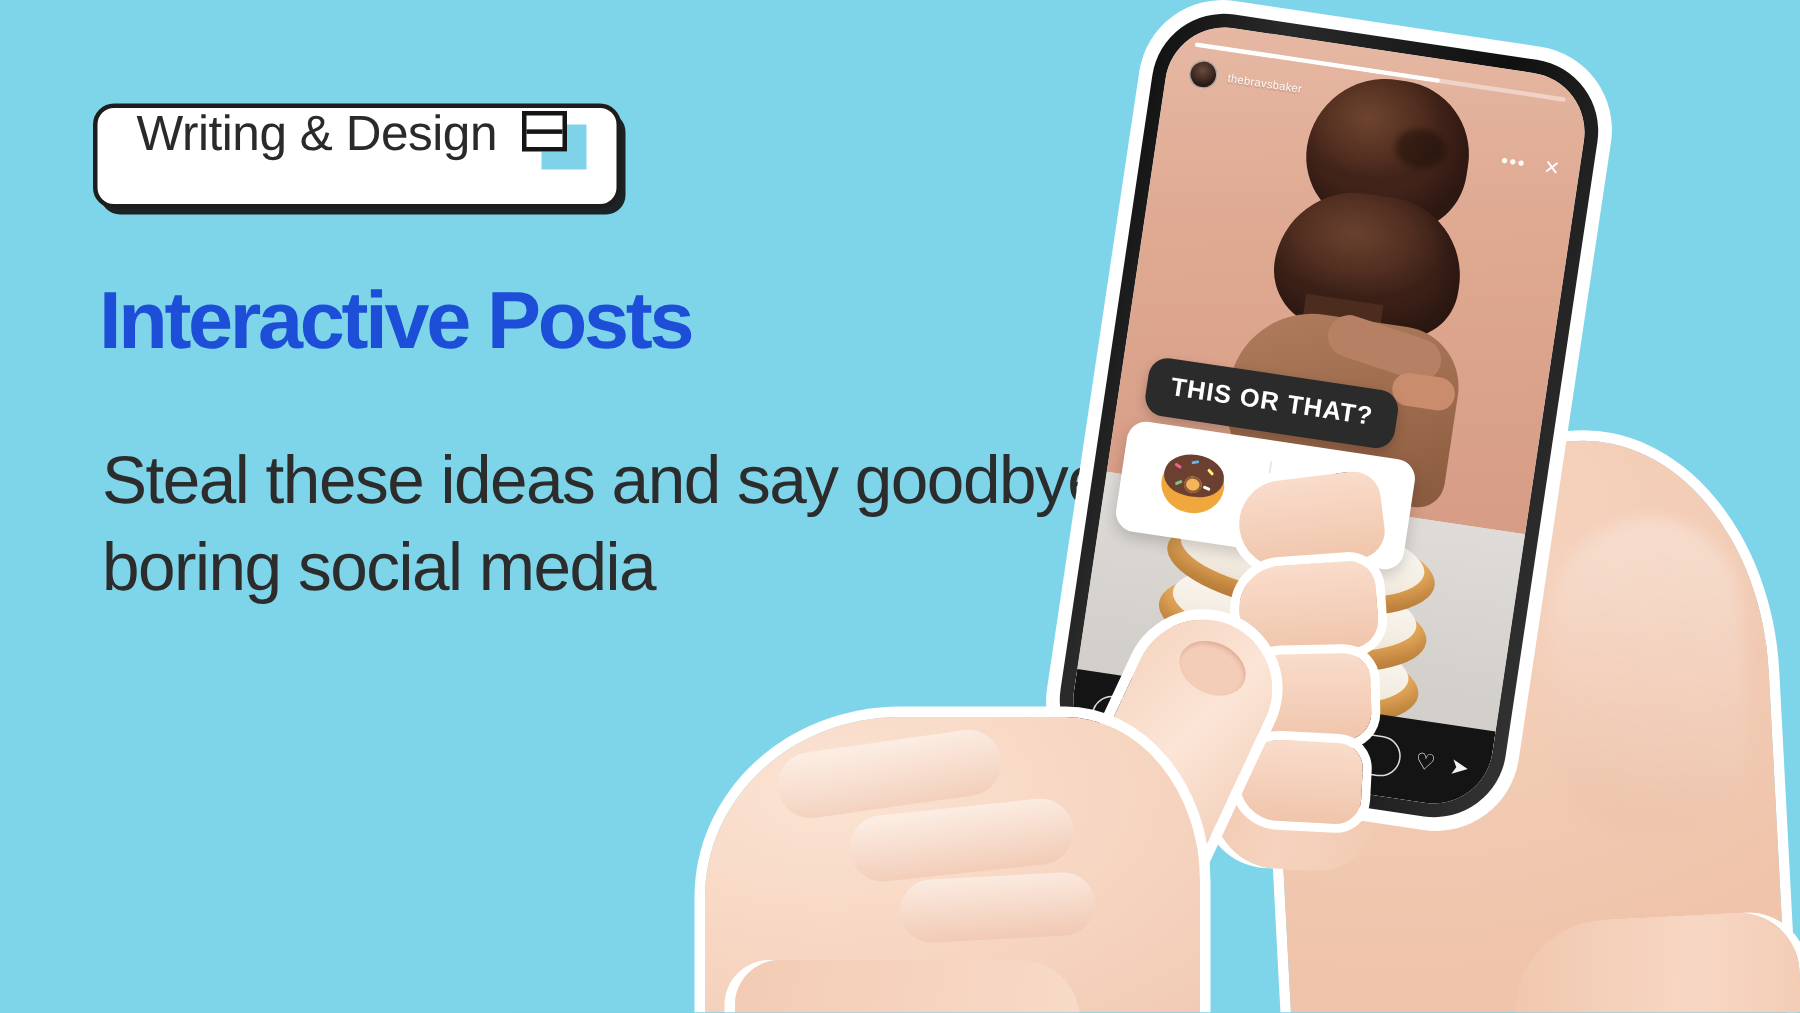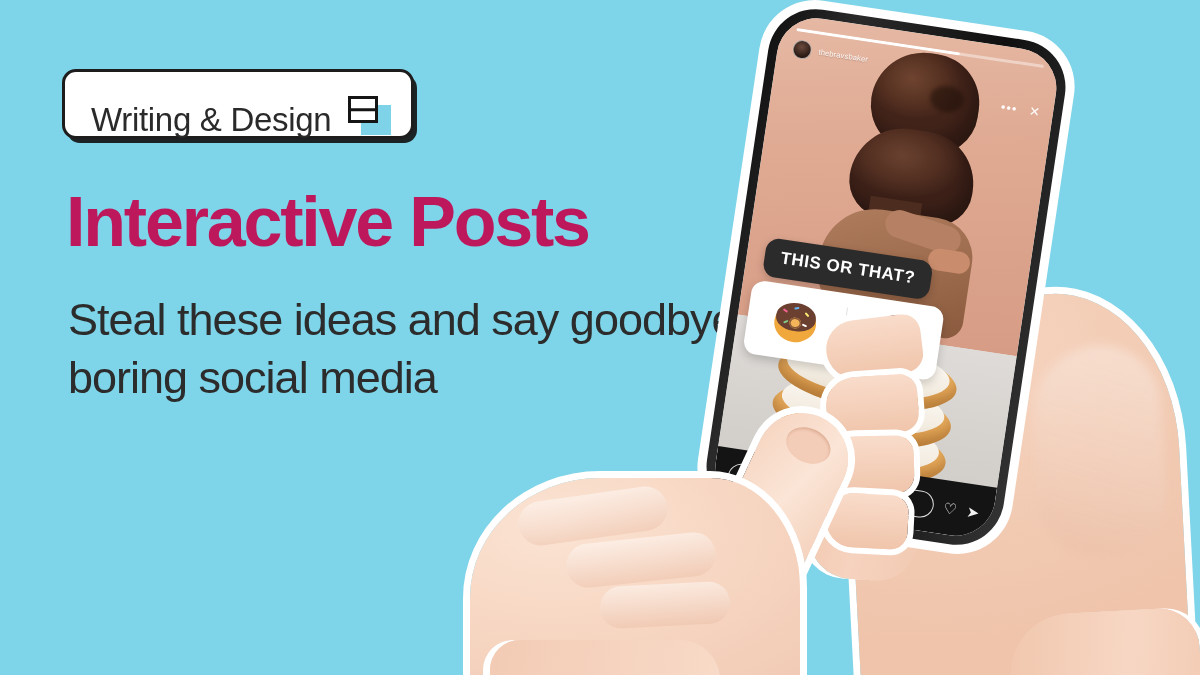--- a/index.html
+++ b/index.html
@@ -8,21 +8,21 @@
     font-family:"Liberation Sans", sans-serif;
     background:#7ED4E8;
     position:relative;
   }
   #stage { position:absolute; inset:0; background:#7ED4E8; overflow:hidden; }
 
   
   .badge {
     position:absolute; left:62px; top:69px;
     height:70px; padding:0 20px 0 26px;
-    display:flex; align-items:flex-end; gap:16px;
+    display:flex; align-items:flex-start; gap:16px;
     background:#ffffff;
     border:3px solid #1d1d1d;
     border-radius:14px;
     box-shadow:4px 5px 0 -1px rgba(20,20,20,0.92);
   }
   .badge-label {
     font-size:33px; font-weight:400; color:#2a2a2a;
     letter-spacing:-0.3px; white-space:nowrap;
     line-height:1;
   }
@@ -37,21 +37,21 @@
     border:3.5px solid #151515; background:#ffffff;
   }
   .badge-icon .frame:after {
     content:""; position:absolute; left:0; right:0; top:50%;
     height:3.5px; background:#151515; transform:translateY(-50%);
   }
 
   
   .headline {
     position:absolute; left:66px; top:186px;
-    font-size:70px; font-weight:700; color:#be185d;
+    font-size:54px; font-weight:700; color:#1d4ed8;
     letter-spacing:-2.2px; line-height:1.04; white-space:nowrap;
   }
   .subtitle {
     position:absolute; left:68px; top:291px; width:740px;
     font-size:45px; font-weight:400; color:#2c2c2c;
     letter-spacing:-1px; line-height:1.28;
   }
 
   
   .photo { position:absolute; right:0; top:0; width:470px; height:675px; }

